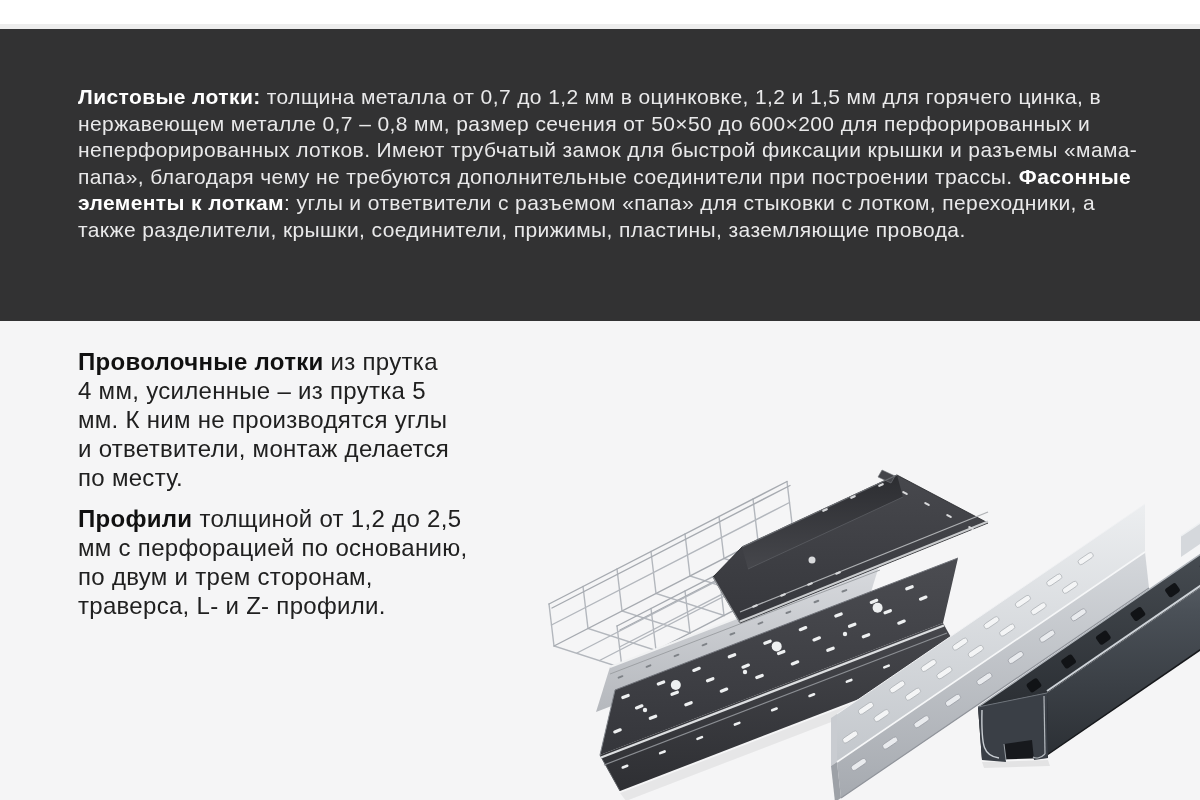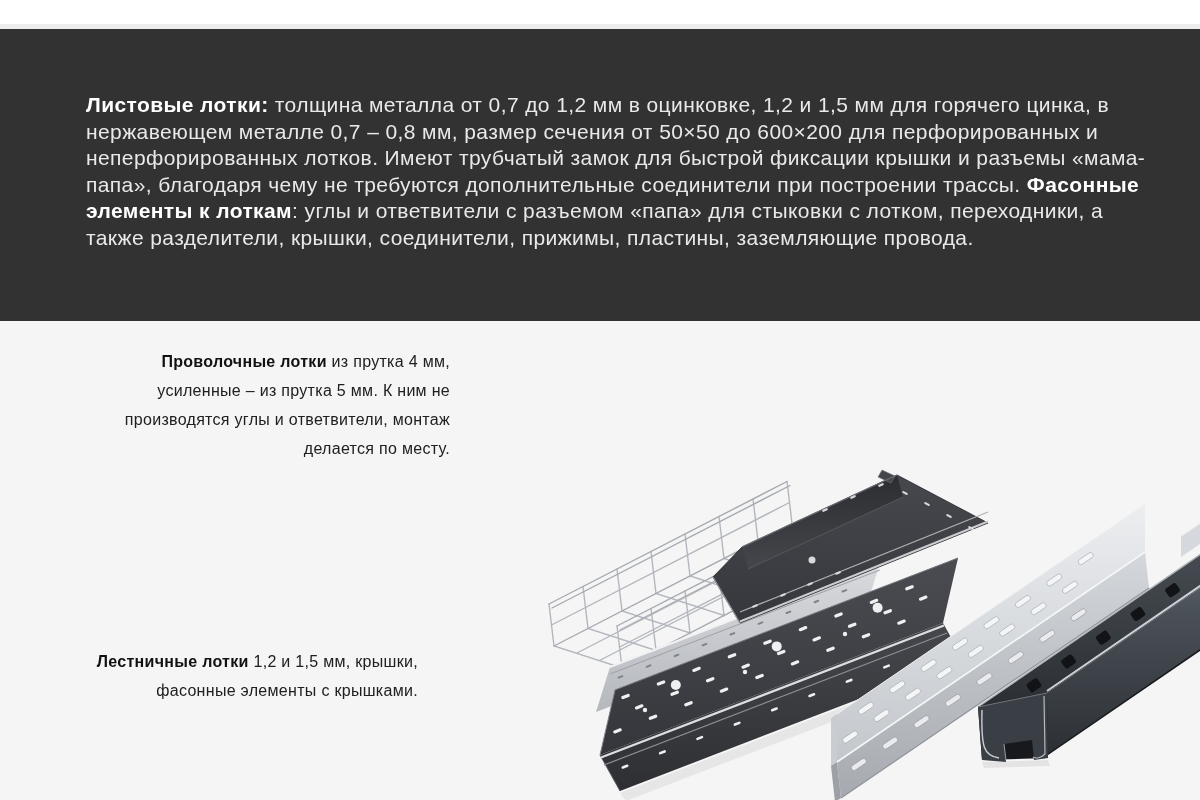--- a/index.html
+++ b/index.html
@@ -2,45 +2,45 @@
 <html lang="ru"><head>
 <meta charset="utf-8">
 <style>
   html,body{margin:0;padding:0;}
   body{width:1200px;height:800px;overflow:hidden;background:#f5f5f6;
        font-family:"Liberation Sans", sans-serif;-webkit-font-smoothing:antialiased;}
   .page{position:relative;width:1200px;height:800px;}
   .topband{position:absolute;left:0;top:0;width:1200px;height:24px;background:#ffffff;}
   .divider{position:absolute;left:0;top:24px;width:1200px;height:5px;background:#ededed;}
   .hero{position:absolute;left:0;top:29px;width:1200px;height:292px;background:#323233;}
-  .hero-text{position:absolute;left:78px;top:55px;width:1060px;margin:8px;
+  .hero-text{position:absolute;left:78px;top:55px;width:1060px;margin:0;
              font-size:21px;line-height:26.5px;letter-spacing:0.4px;color:#e9e9ea;}
   .hero-text .b{font-weight:700;color:#ffffff;}
-  .tblock{position:absolute;font-size:16px;line-height:29px;letter-spacing:0.3px;color:#202020;margin:0;text-align:right;}
+  .tblock{position:absolute;font-size:24px;line-height:29px;letter-spacing:0.3px;color:#202020;margin:0;}
   .tblock .b{font-weight:700;color:#111111;}
   .illustration{position:absolute;left:505px;top:460px;width:695px;height:340px;}
   svg{display:block;}
 </style>
 </head>
 <body>
 
 <div class="page">
 
   <div class="topband"></div>
   <div class="divider"></div>
 
   <section class="hero">
     <p class="hero-text"><span class="b">Листовые лотки:</span><span> толщина металла от 0,7 до 1,2 мм в оцинковке, 1,2 и 1,5 мм для горячего цинка, в нержавеющем металле 0,7 – 0,8 мм, размер сечения от 50×50 до 600×200 для перфорированных и неперфорированных лотков. Имеют трубчатый замок для быстрой фиксации крышки и разъемы «мама-папа», благодаря чему не требуются дополнительные соединители при построении трассы. </span><span class="b">Фасонные элементы к лоткам</span><span>: углы и ответвители с разъемом «папа» для стыковки с лотком, переходники, а также разделители, крышки, соединители, прижимы, пластины, заземляющие провода.</span></p>
   </section>
 
   <p class="tblock" style="left:78px;top:347px;width:372px"><span class="b">Проволочные лотки</span><span> из прутка 4 мм, усиленные – из прутка 5 мм. К ним не производятся углы и ответвители, монтаж делается по месту.</span></p>
 
 
-
-  <p class="tblock" style="left:78px;top:647px;width:340px"><span class="b">Лестничные лотки</span><span> 1,2 и 1,5 мм, крышки, фасонные элементы с крышками.</span></p>
+  <p class="tblock" style="left:78px;top:504px;width:400px"><span class="b">Профили</span><span> толщиной от 1,2 до 2,5 мм с перфорацией по основанию, по двум и трем сторонам, траверса, L- и Z- профили.</span></p>
+
 
   <div class="illustration">
     <svg width="695" height="340" viewBox="0 0 695 340" xmlns="http://www.w3.org/2000/svg">
       <defs>
         <rect id="fslot" x="-4.5" y="-1.6" width="9" height="3.2" rx="1.6" fill="#eef0f1"></rect>
         <rect id="wslot" x="-3.7" y="-1.3" width="7.4" height="2.6" rx="1.3" fill="#eef0f1"></rect>
         <rect id="lslot" x="-3" y="-1" width="6" height="2" rx="1" fill="#7e8287"></rect>
         <rect id="uslot" x="-3" y="-1.1" width="6" height="2.2" rx="1.1" fill="#d9dadc"></rect>
         <rect id="aslot" x="-8.5" y="-2.75" width="17" height="5.5" rx="2.75" fill="#f4f5f6" stroke="#a2a6ab" stroke-width="0.6"></rect>
         <rect id="afslot" x="-8.5" y="-2.75" width="17" height="5.5" rx="2.75" fill="#e9ebee" stroke="#8f939a" stroke-width="0.6"></rect>

